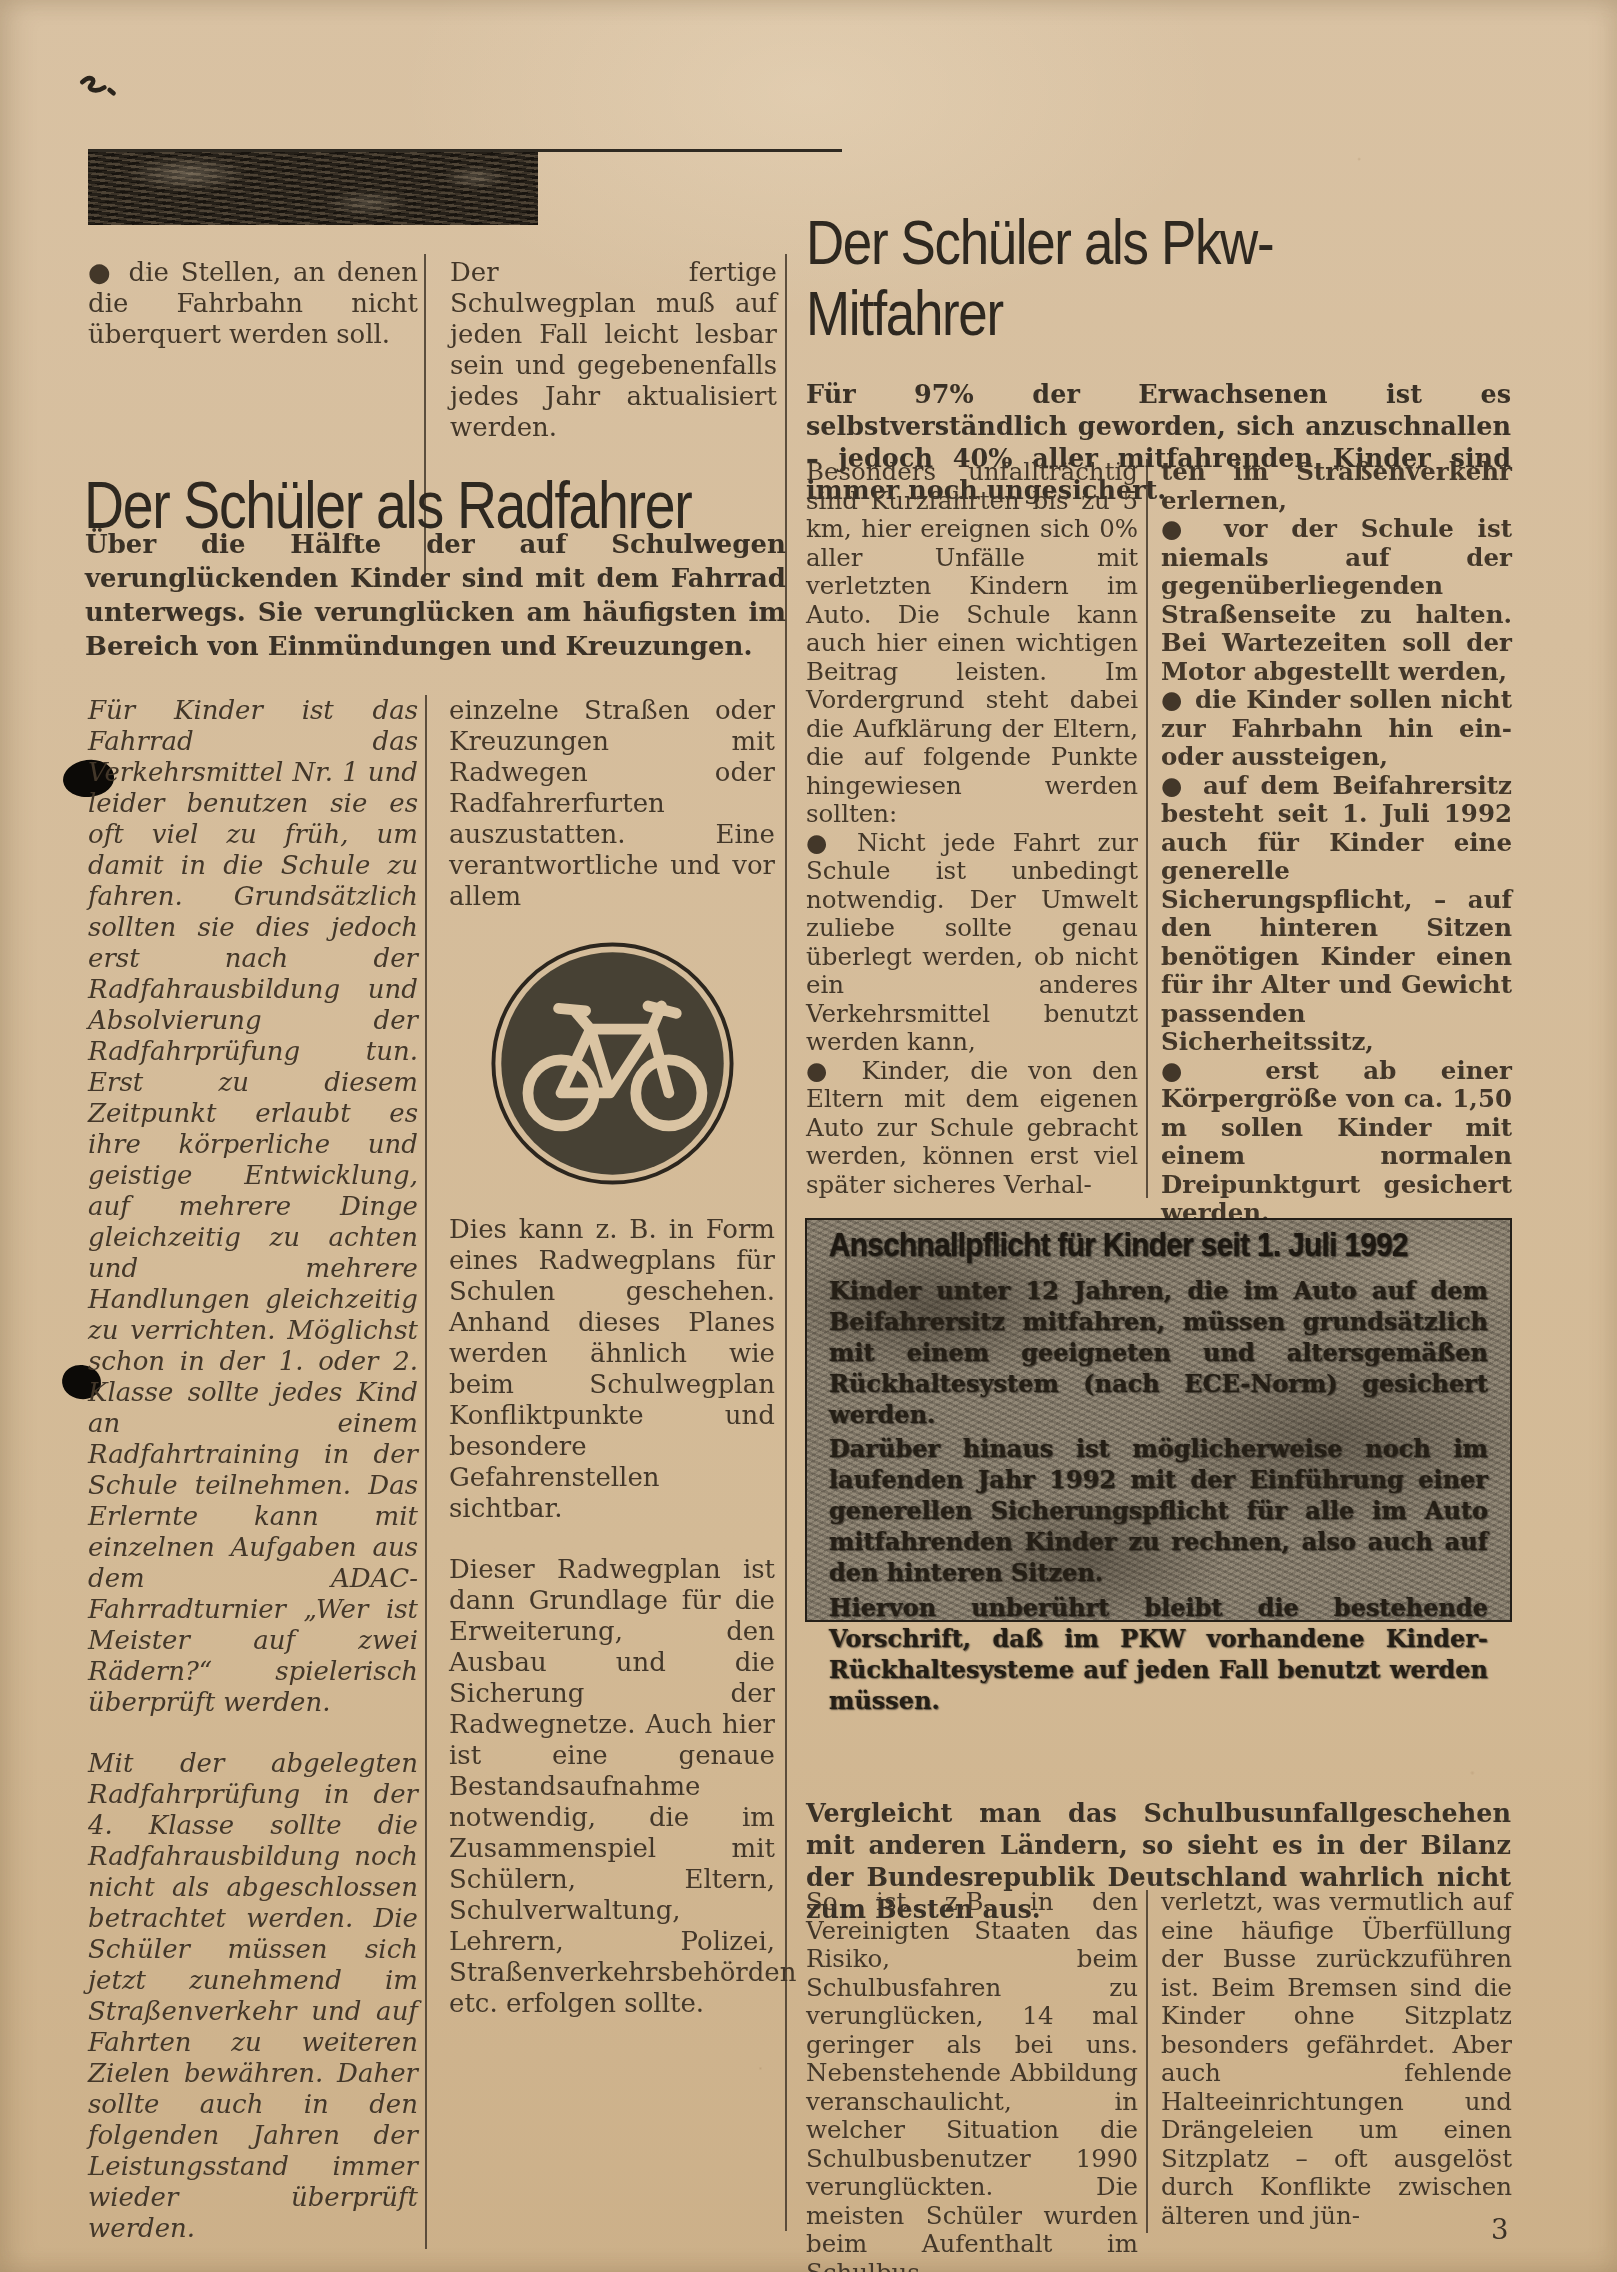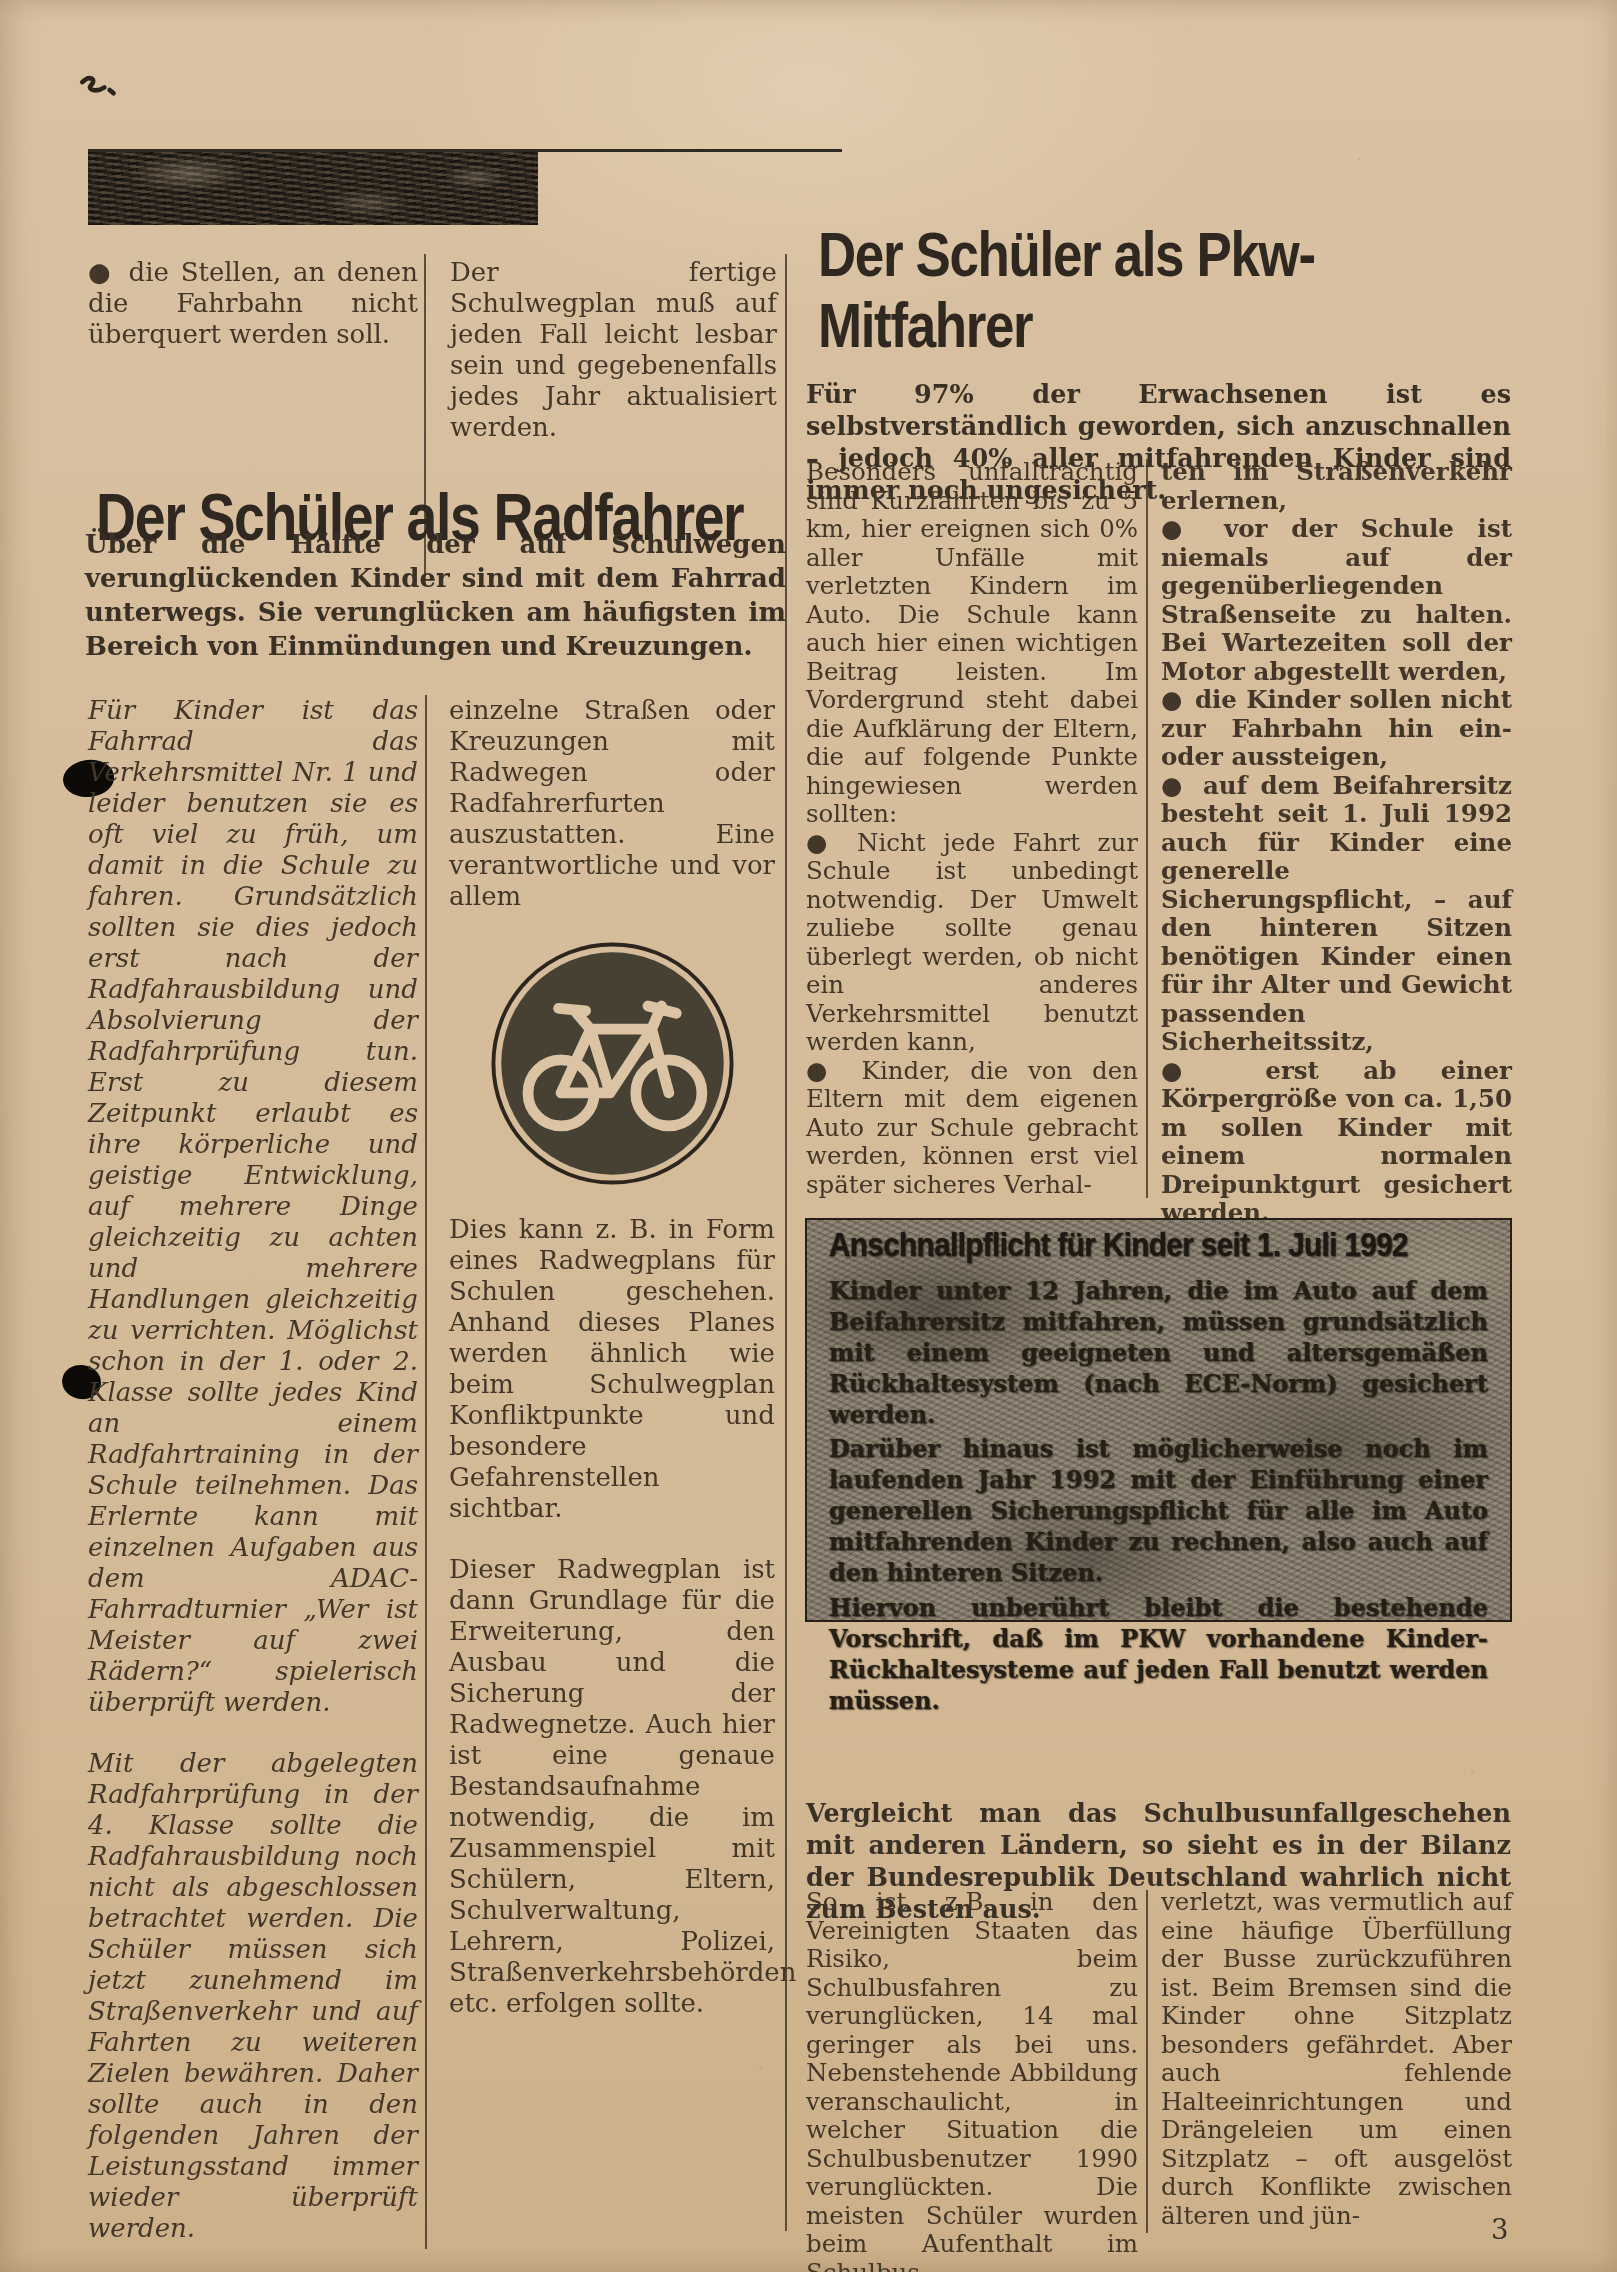--- a/index.html
+++ b/index.html
@@ -22,21 +22,21 @@
       linear-gradient(180deg,#d9c2a3 0%, #d6be9d 28%, #d3ba96 68%, #ccb089 100%);
     box-shadow:inset 11.8px 0 26px rgba(90,64,36,.18), inset -9.2px 0 22px rgba(90,64,36,.12);
   }
   .col{position:absolute;text-align:justify;}
   .para{margin:0;color:var(--ink,#433729);font-size:26px;line-height:31px;text-align:justify;}
   .rightcol .para{font-size:24.5px;line-height:28.5px;}
   .para.body:not(:first-child){margin-top:30px;}
   .para.tight{margin-top:0 !important;}
   .para.bullet{margin-top:0 !important;}
   .dot{letter-spacing:1.3px;}
-  .headline{position:absolute;margin:12px;font-family:"Liberation Sans",sans-serif;font-weight:bold;
+  .headline{position:absolute;margin:0;font-family:"Liberation Sans",sans-serif;font-weight:normal;
     color:var(--headline-ink,#2e2820);font-size:63px;line-height:71px;letter-spacing:-1.6px;}
   .h-rad{font-size:66px;}
   .cond{display:block;transform:scaleX(.84);transform-origin:left top;white-space:nowrap;}
   .lead{position:absolute;margin:0;font-weight:bold;font-size:26px;line-height:34px;
     text-align:justify;color:#3a3126;}
   .lead-pkw,.lead-bus{font-size:25.5px;line-height:32px;}
   .vrule{position:absolute;width:2px;background:var(--rule-ink,#463b2d);opacity:.85;}
   .top-rule{position:absolute;left:88px;top:149px;width:754px;height:2.6px;background:#2f2a22;}
   .top-bar{
     position:absolute;left:88px;top:152px;width:450px;height:73px;

